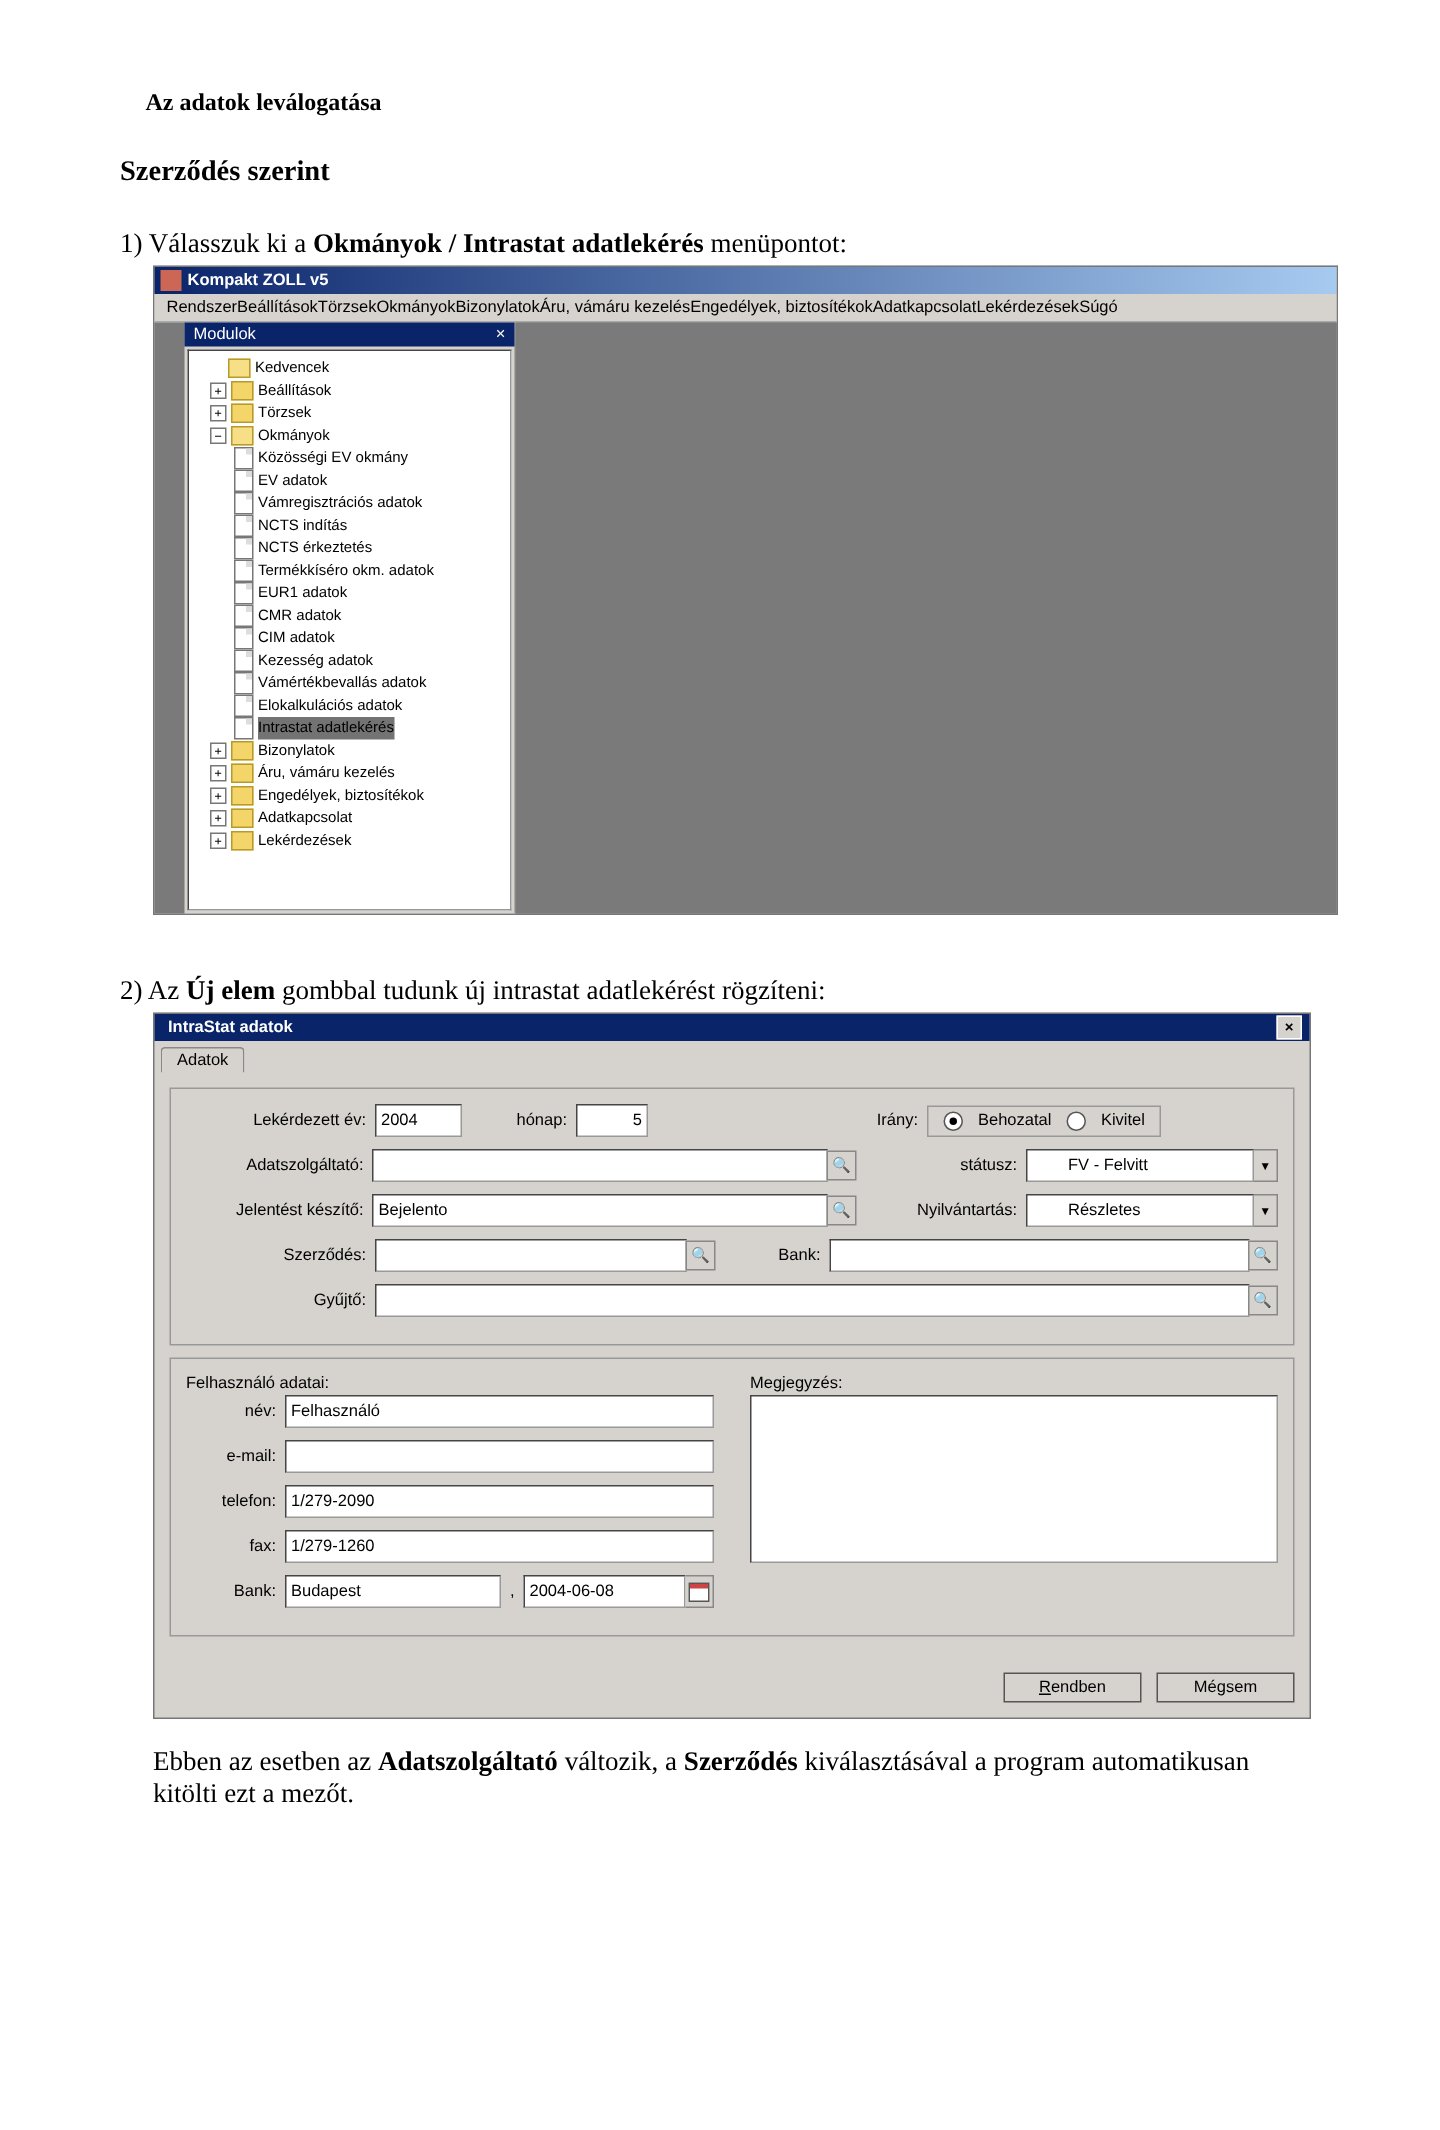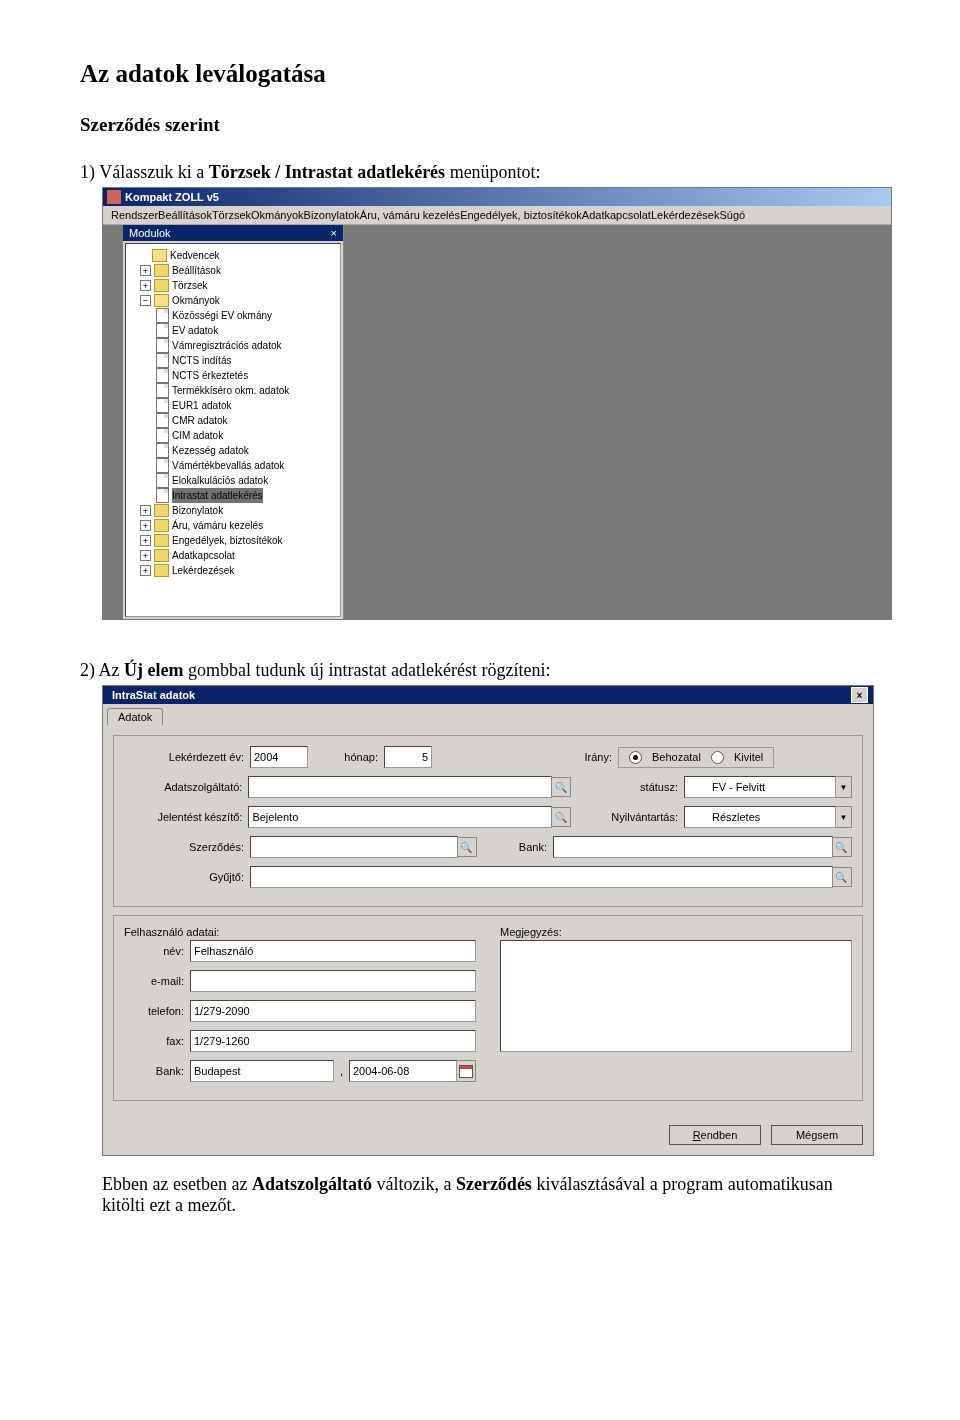--- a/index.html
+++ b/index.html
@@ -5,21 +5,21 @@
   body {
     font-family: "Times New Roman", serif;
     font-size: 18px;
     background: #fff;
     margin: 0;
     padding: 60px 80px;
     width: 960px;
     box-sizing: border-box;
     color: #000;
   }
-  h2.sect-title { font-size: 25px; margin: 0 0 26px 0; font-weight: bold; }
+  h2.sect-title { font-size: 16px; margin: 0 0 26px 17px; font-weight: bold; }
   h3.sub-title { font-size: 19px; margin: 0 0 26px 0; font-weight: bold; }
   .para { margin: 0 0 4px 0; }
   .indent { padding-left: 22px; }
   .ui-sans { font-family: Tahoma, Arial, sans-serif; font-size: 11px; color: #000; }
   .ui-sans-s { font-family: Tahoma, Arial, sans-serif; font-size: 10px; color: #000; }
 
   
   .app-window { width: 788px; border: 1px solid #777; background: #d6d3ce; margin-left: 22px; }
   .titlebar {
     display: flex; align-items: center; height: 18px;
@@ -94,21 +94,21 @@
   .mb2 { margin-bottom: 2px; }
 </style>
 </head>
 <body>
 
 <h2 class="sect-title">Az adatok leválogatása</h2>
 <h3 class="sub-title">Szerződés szerint</h3>
 
 <p class="para">
   <span>1)</span>
-  <span>Válasszuk ki a </span><b>Törzsek / Intrastat adatlekérés</b><span> menüpontot:</span>
+  <span>Válasszuk ki a </span><b>Okmányok / Intrastat adatlekérés</b><span> menüpontot:</span>
 </p>
 
 <div class="app-window ui-sans">
   <div class="titlebar ui-sans">
     <span class="ticon"></span>
     <span>Kompakt ZOLL v5</span>
   </div>
   <div class="menubar ui-sans">
     <span>Rendszer</span>
     <span>Beállítások</span>

